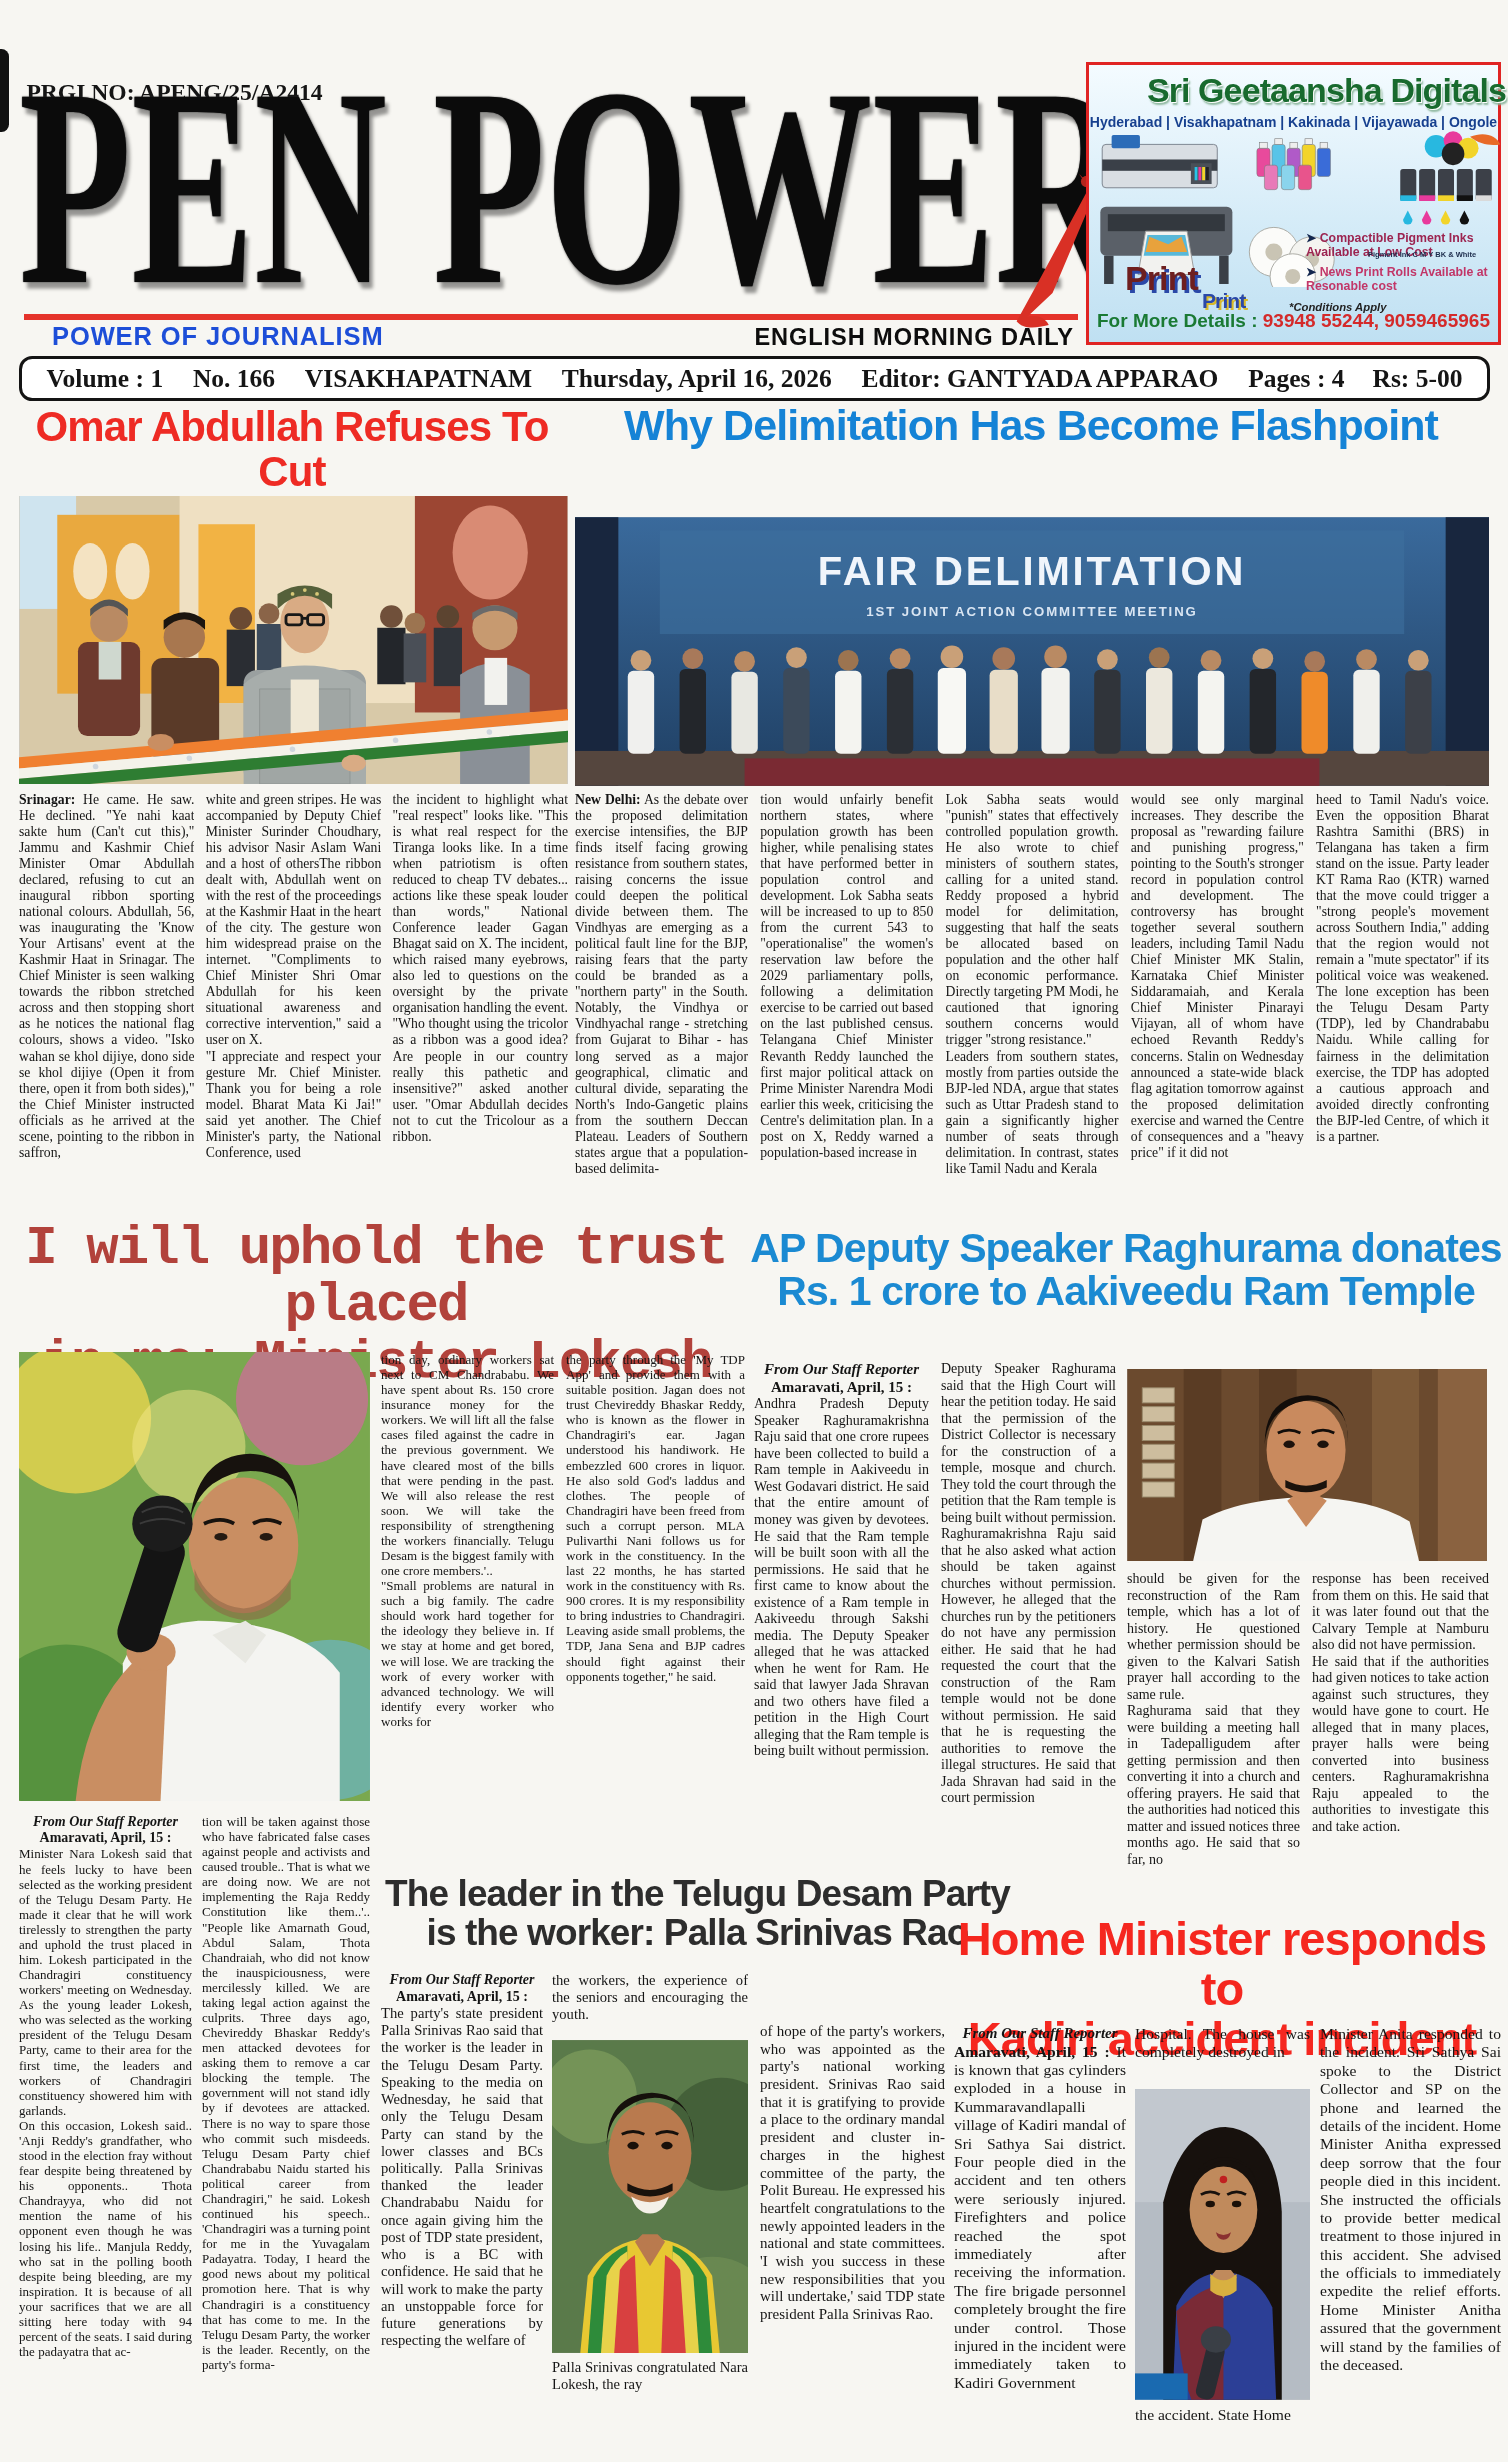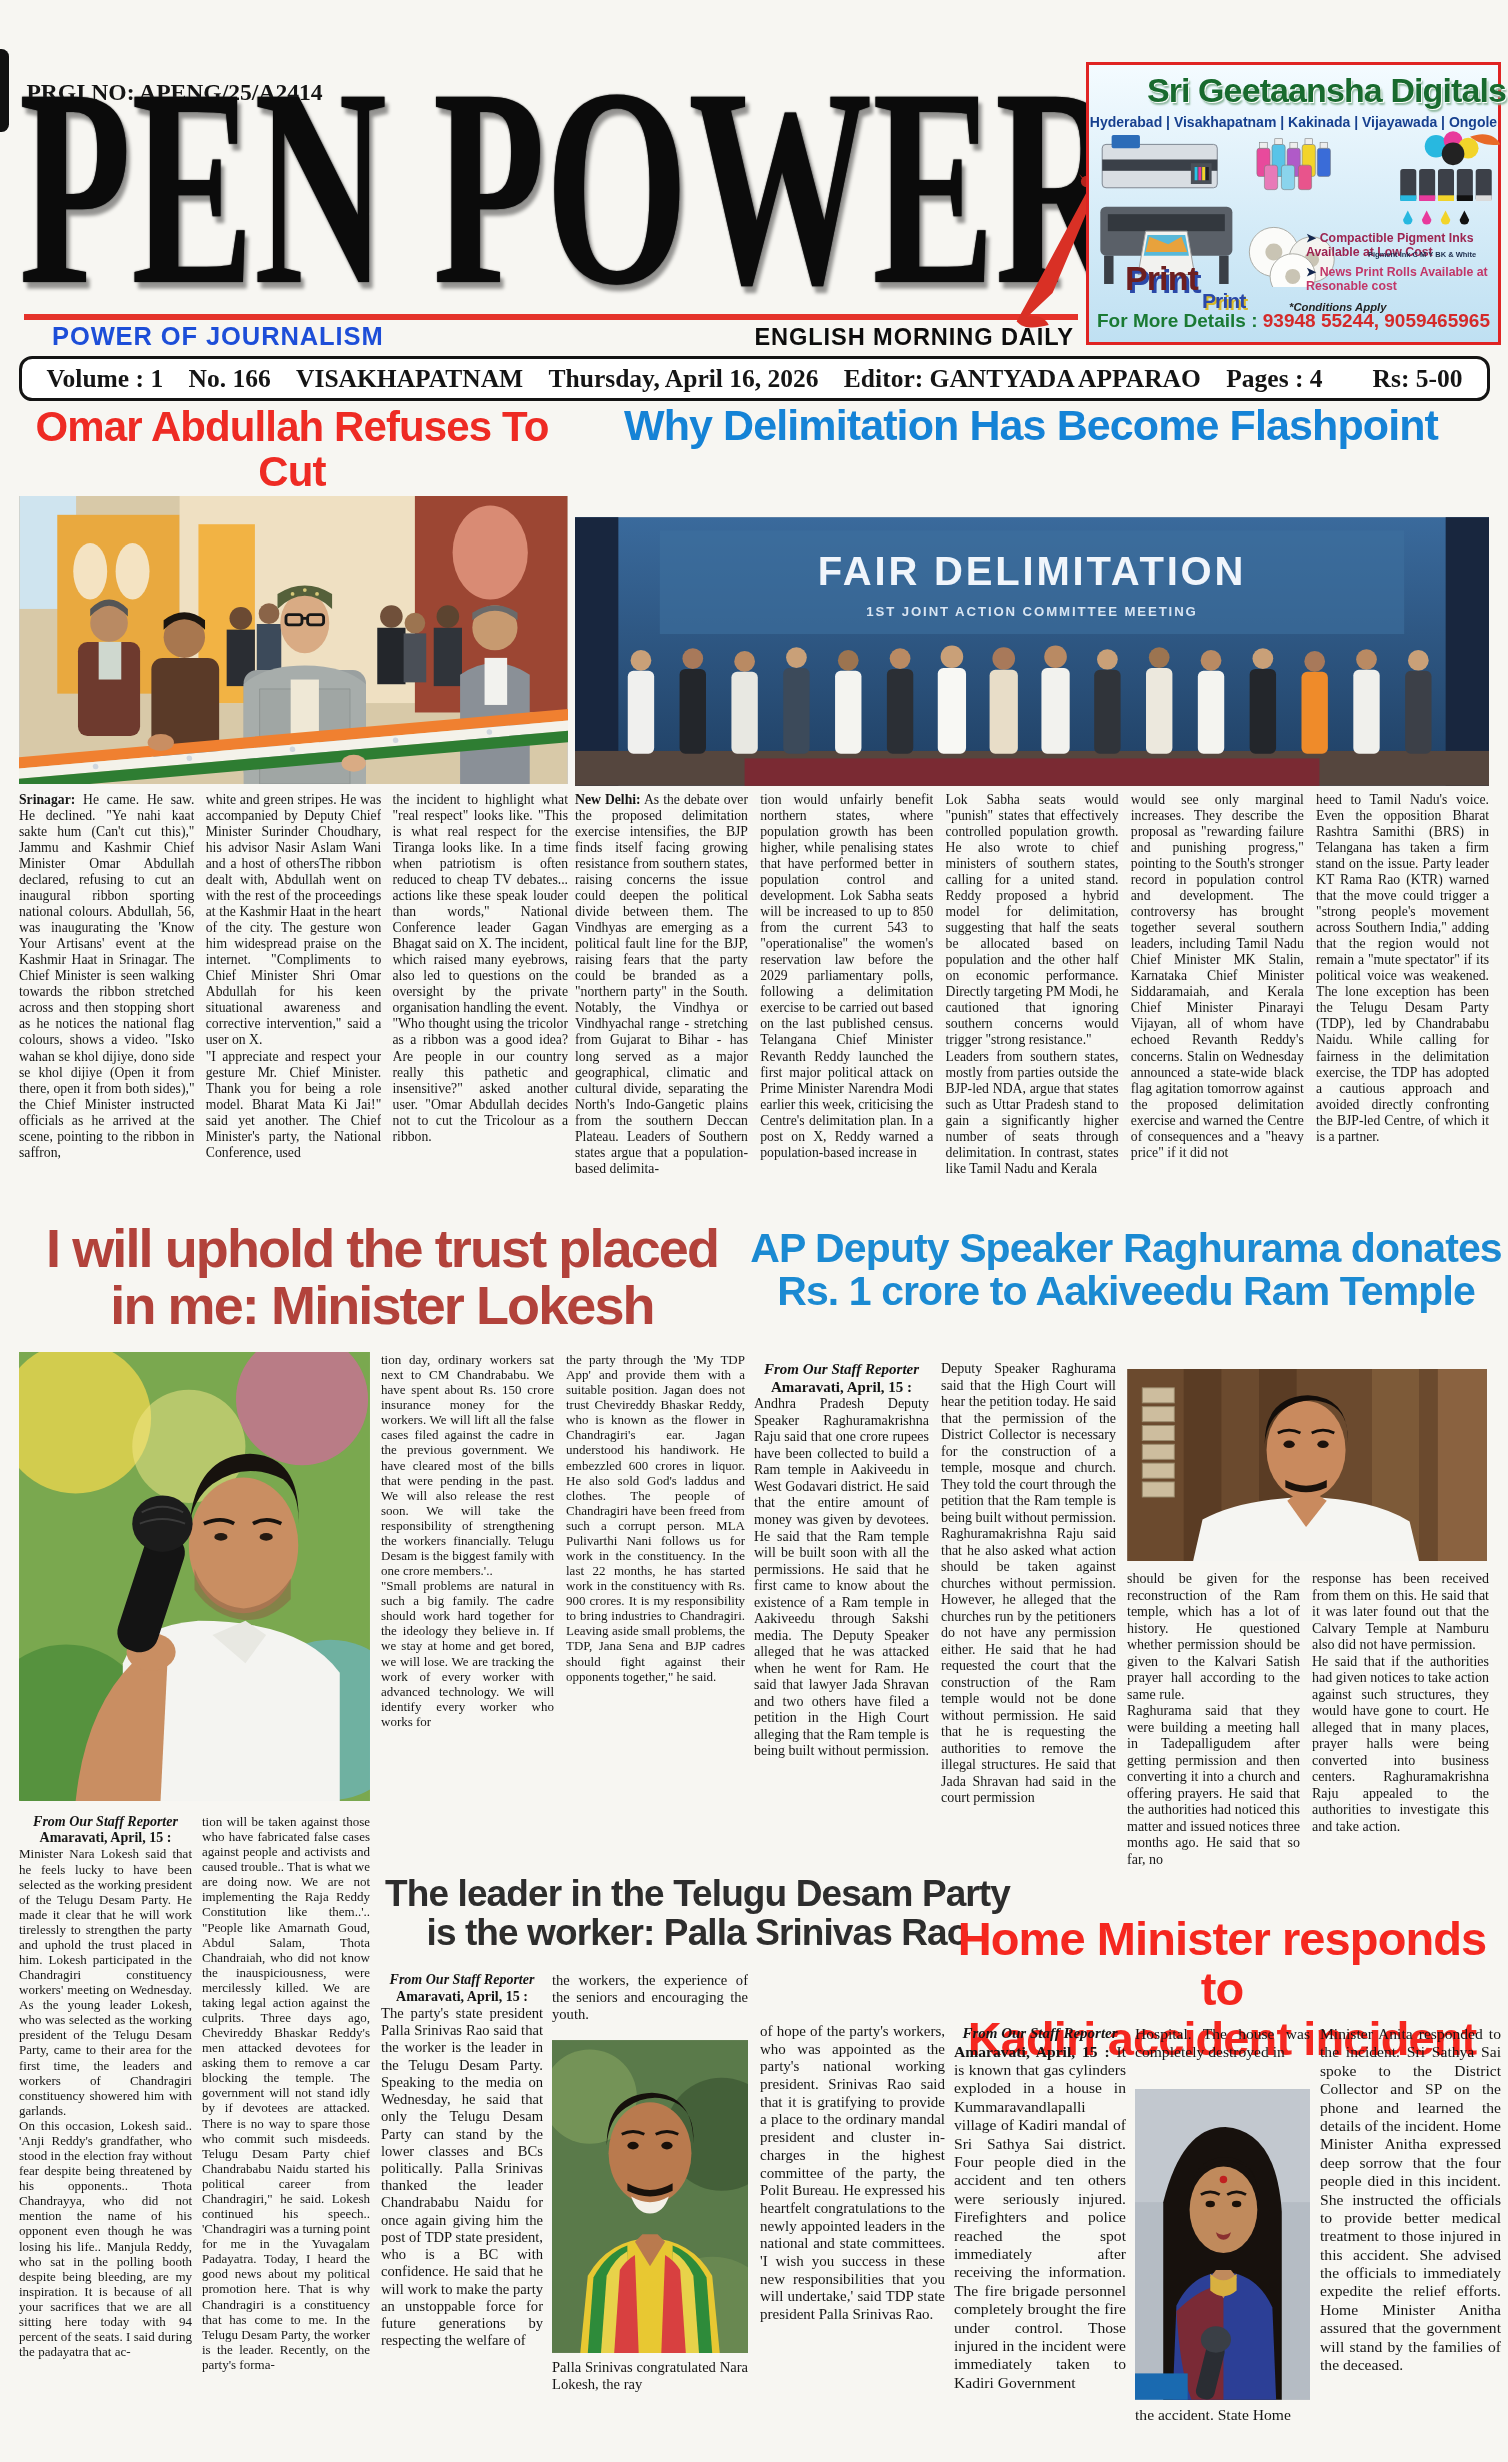--- a/index.html
+++ b/index.html
@@ -41,21 +41,21 @@
   .print-b{left:113px;top:224px;font-size:21px;color:#2a48a8;text-shadow:1.9px 1.9px 0 #d8b92a;}
   .ad-cond{left:200px;top:236px;font-size:11.3px;font-style:italic;color:#222;font-weight:bold;}
   .ad-ink{left:279px;top:185px;font-size:7.5px;font-weight:bold;color:#1c2c4c;}
   .ad-details{left:0;top:245px;width:100%;text-align:center;font-weight:bold;font-size:19px;}
   .ad-d1{color:#1a7a34;}
   .ad-d2{color:#d42a2a;}
   
   .infobar{left:19px;top:356px;width:1471px;height:45px;border:3.8px solid #141414;border-radius:13.2px;
            background:#fff;display:flex;align-items:center;justify-content:space-between;
            padding:0 24.5px;box-sizing:border-box;font-weight:bold;font-size:25.5px;}
-  .ib-right{display:flex;gap:50px;}
+  .ib-right{display:flex;gap:28px;}
   
   .hl-omar{color:#ee2b24;font-size:42px;}
   .hl-delim{color:#1583d6;font-size:43px;}
   .hl-lokesh{color:#b2423b;font-size:54px;letter-spacing:-1.9px;}
   .hl-raghu{color:#1b8ad2;font-size:41px;}
   .hl-palla{color:#2d2d2d;font-size:37px;}
   .hl-kadiri{color:#f5271f;font-size:47px;}
   .banner1{left:0;top:32px;width:100%;text-align:center;font-family:"Liberation Sans",sans-serif;
            font-weight:bold;font-size:40px;color:#f0f5fb;letter-spacing:2.8px;}
   .banner2{left:0;top:87px;width:100%;text-align:center;font-family:"Liberation Sans",sans-serif;
@@ -345,21 +345,21 @@
   </div>
   <div class="abs" style="left:575px;top:792px;width:914px;height:407px;display:flex;gap:12.3px;">
     <div class="body-col" style="flex:1;"><b class="lead">New Delhi:</b><span> As the debate over the proposed delimitation exercise intensifies, the BJP finds itself facing growing resistance from southern states, raising concerns the issue could deepen the political divide between them. The Vindhyas are emerging as a political fault line for the BJP, raising fears that the party could be branded as a "northern party" in the South. Notably, the Vindhya or Vindhyachal range - stretching from Gujarat to Bihar - has long served as a major geographical, climatic and cultural divide, separating the North's Indo-Gangetic plains from the southern Deccan Plateau. Leaders of Southern states argue that a population-based delimita-</span></div>
     <div class="body-col" style="flex:1;">tion would unfairly benefit northern states, where population growth has been higher, while penalising states that have performed better in population control and development. Lok Sabha seats will be increased to up to 850 from the current 543 to "operationalise" the women's reservation law before the 2029 parliamentary polls, following a delimitation exercise to be carried out based on the last published census. Telangana Chief Minister Revanth Reddy launched the first major political attack on Prime Minister Narendra Modi earlier this week, criticising the Centre's delimitation plan. In a post on X, Reddy warned a population-based increase in</div>
     <div class="body-col" style="flex:1;">Lok Sabha seats would "punish" states that effectively controlled population growth. He also wrote to chief ministers of southern states, calling for a united stand. Reddy proposed a hybrid model for delimitation, suggesting that half the seats be allocated based on population and the other half on economic performance. Directly targeting PM Modi, he cautioned that ignoring southern concerns would trigger "strong resistance."
 Leaders from southern states, mostly from parties outside the BJP-led NDA, argue that states such as Uttar Pradesh stand to gain a significantly higher number of seats through delimitation. In contrast, states like Tamil Nadu and Kerala</div>
     <div class="body-col" style="flex:1;">would see only marginal increases. They describe the proposal as "rewarding failure and punishing progress," pointing to the South's stronger record in population control and development. The controversy has brought together several southern leaders, including Tamil Nadu Chief Minister MK Stalin, Karnataka Chief Minister Siddaramaiah, and Kerala Chief Minister Pinarayi Vijayan, all of whom have echoed Revanth Reddy's concerns. Stalin on Wednesday announced a state-wide black flag agitation tomorrow against the proposed delimitation exercise and warned the Centre of consequences and a "heavy price" if it did not</div>
     <div class="body-col" style="flex:1;">heed to Tamil Nadu's voice. Even the opposition Bharat Rashtra Samithi (BRS) in Telangana has taken a firm stand on the issue. Party leader KT Rama Rao (KTR) warned that the move could trigger a "strong people's movement across Southern India," adding that the region would not remain a "mute spectator" if its political voice was weakened. The lone exception has been the Telugu Desam Party (TDP), led by Chandrababu Naidu. While calling for fairness in the delimitation exercise, the TDP has adopted a cautious approach and avoided directly confronting the BJP-led Centre, of which it is a partner.</div>
   </div>
 
-  <div class="abs hl hl-lokesh" style="left:17px;top:1220px;width:730px;">
+  <div class="abs hl hl-lokesh" style="left:11px;top:1220px;width:730px;font-family:Liberation Mono, monospace;">
     <div>I will uphold the trust placed</div>
     <div>in me: Minister Lokesh</div>
   </div>
   <div class="abs photo" style="left:19px;top:1352px;width:351px;height:449px;">
     <svg width="351" height="449" viewBox="0 0 372 476">
       <rect width="372" height="476" fill="#7aa84f"></rect>
       <circle cx="60" cy="70" r="80" fill="#e8d44d" opacity="0.8"></circle>
       <circle cx="300" cy="50" r="70" fill="#d46a9e" opacity="0.7"></circle>
       <circle cx="330" cy="390" r="85" fill="#68b8d8" opacity="0.6"></circle>
       <circle cx="50" cy="400" r="90" fill="#4e8c3a" opacity="0.8"></circle>

